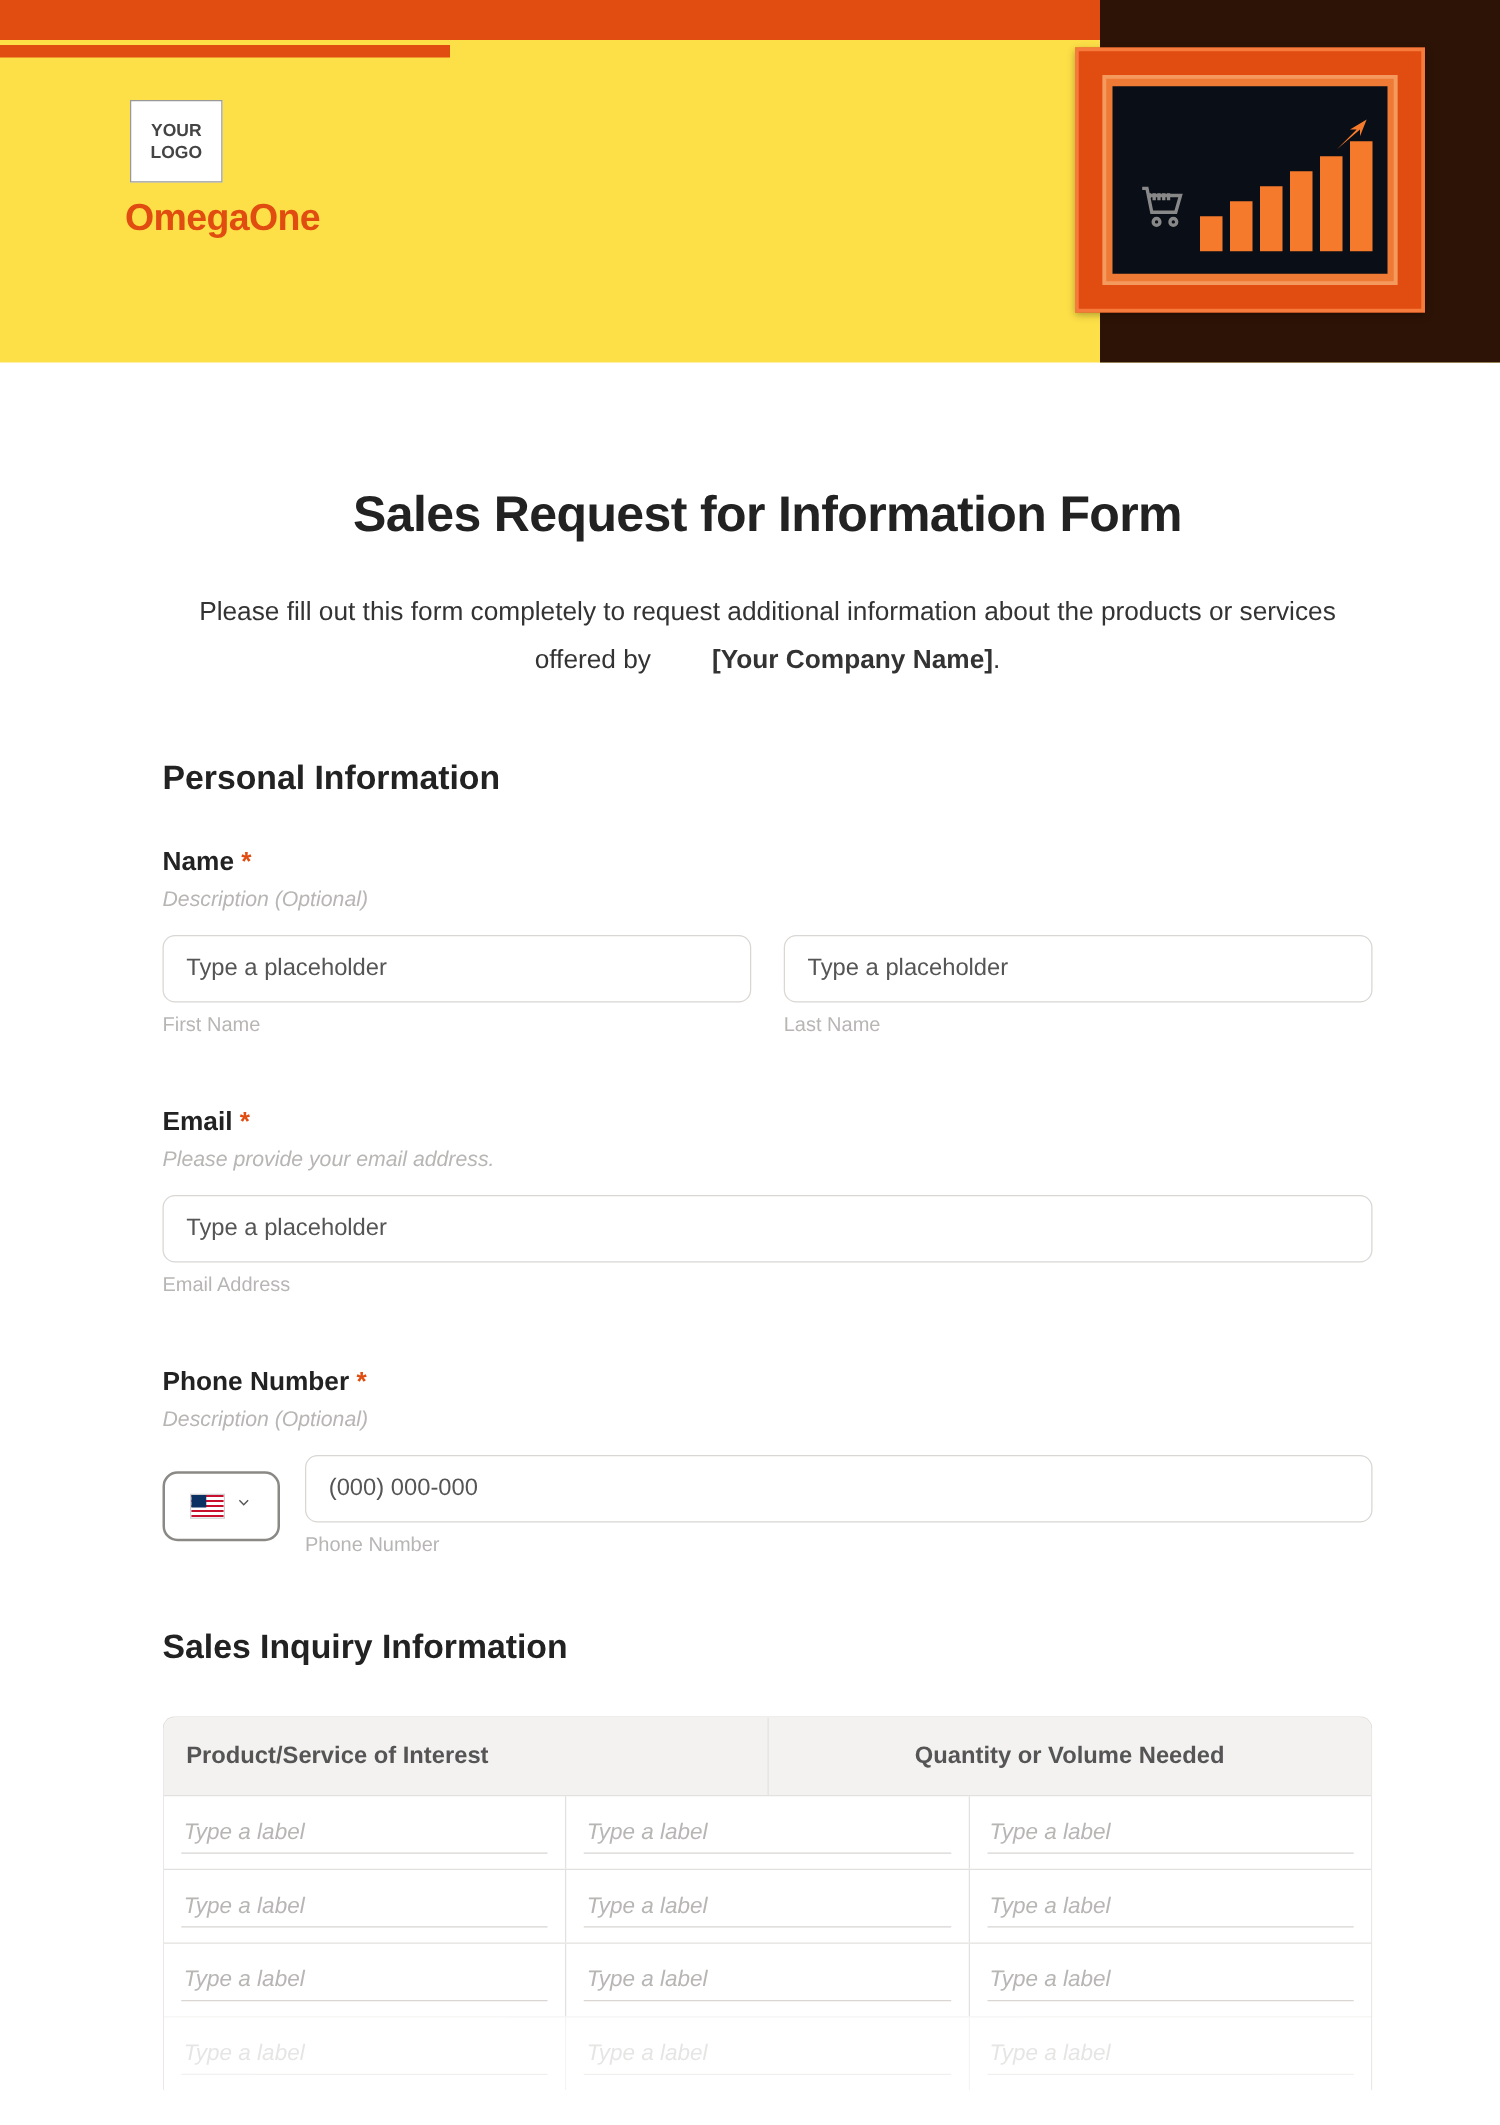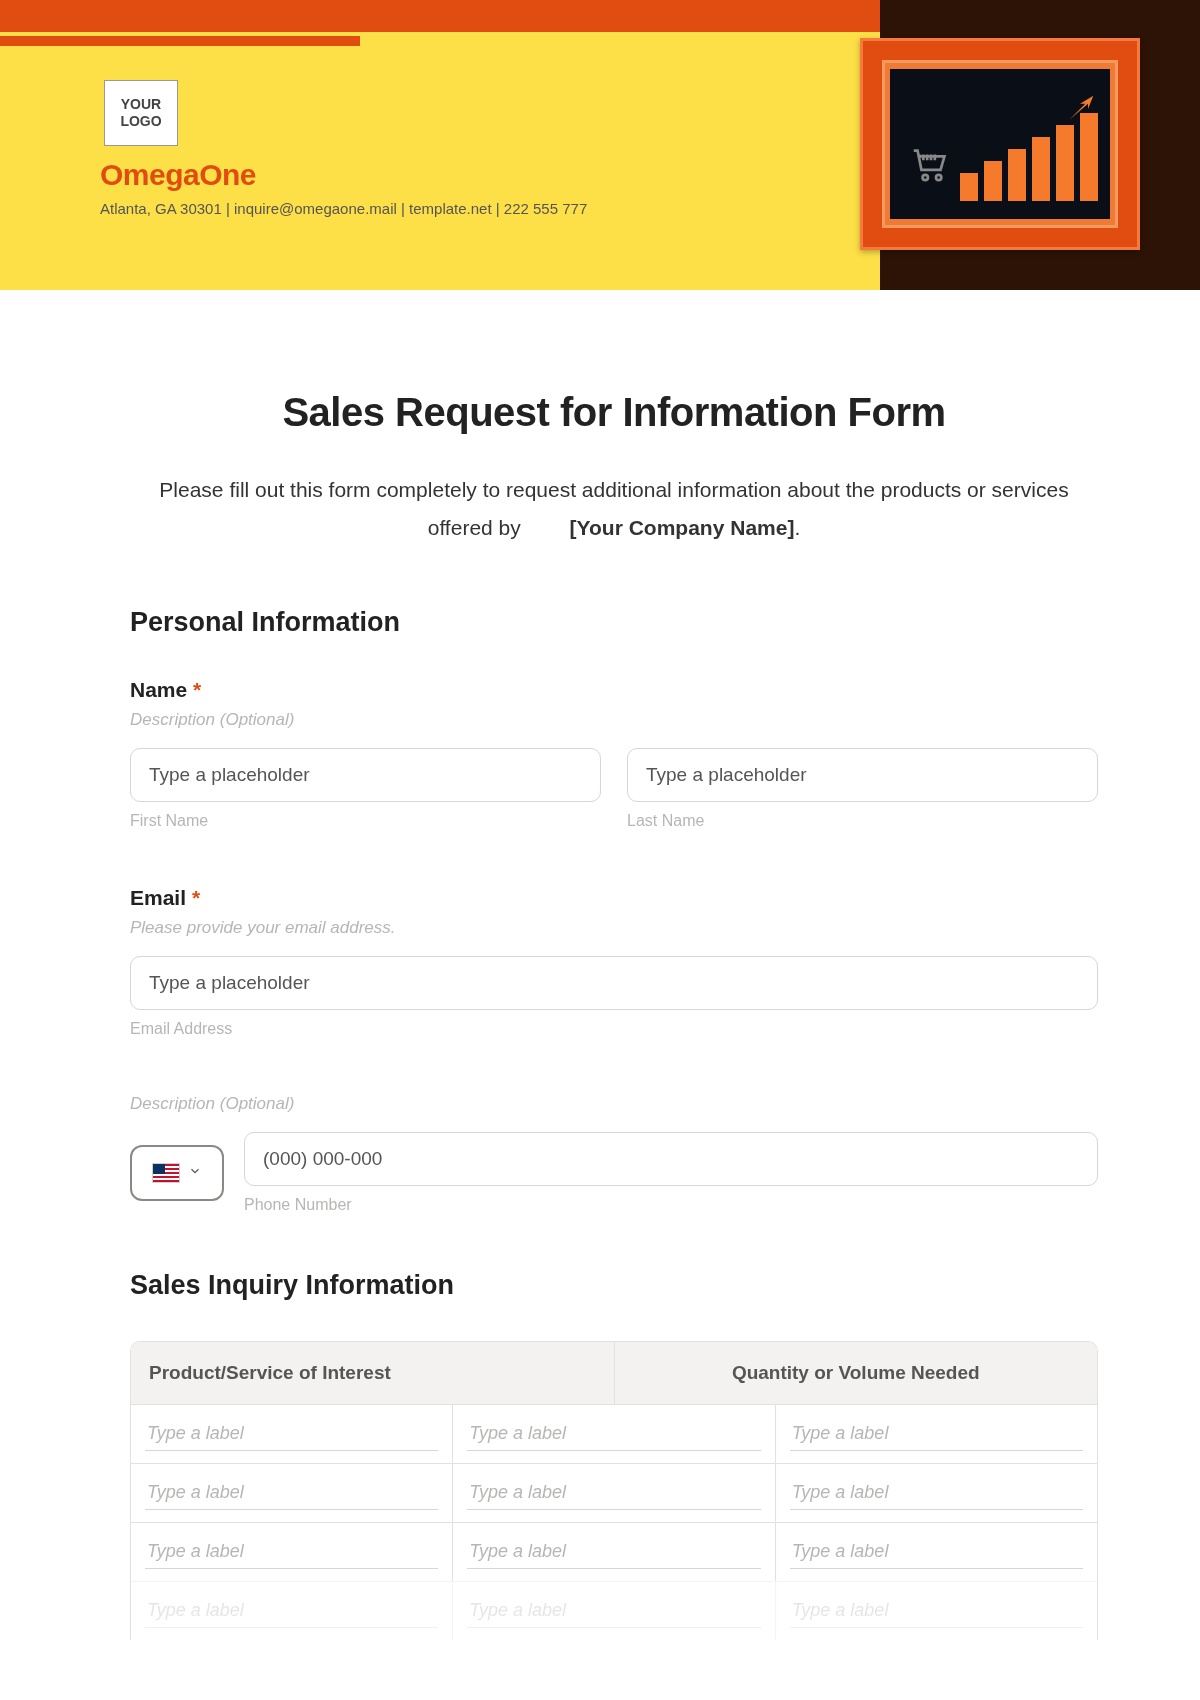--- a/index.html
+++ b/index.html
@@ -97,21 +97,20 @@
 
 <div class="page">
 
   <div class="banner">
     <div class="banner-top"></div>
     <div class="banner-accent"></div>
     <div class="banner-right"></div>
 
     <div class="logo-box">YOUR LOGO</div>
     <div class="company-name">OmegaOne</div>
-    <div class="company-info">Atlanta, GA 30301 | inquire@omegaone.mail | template.net | 222 555 777</div>
 
     <div class="hero-frame">
       <div class="hero-inner">
         <div class="hero-img">
           <div class="cart">
             <svg viewBox="0 0 24 24" fill="none" stroke="#888" stroke-width="1.4">
               <path d="M3 4h2l2 10h10l2-7H6"></path>
                 <circle cx="9" cy="18" r="1.4"></circle>
                 <circle cx="16" cy="18" r="1.4"></circle>
               <path d="M6 6v2M8 6v3M10 6v3M12 6v3M14 6v3"></path>
@@ -165,20 +164,24 @@
       <div class="field-label">
         <span>Email</span>
         <span class="req">*</span>
       </div>
       <div class="field-desc">Please provide your email address.</div>
       <input class="input" placeholder="Type a placeholder" style="">
       <div class="sublabel">Email Address</div>
     </div>
 
     <div class="field-block">
+      <div class="field-label">
+        <span>Phone Number</span>
+        <span class="req">*</span>
+      </div>
       <div class="field-desc">Description (Optional)</div>
       <div class="phone-row">
         <div class="cc-select">
           <span class="flag">
             <span class="stripes"></span>
               <span class="canton"></span>
           </span>
           <span class="chev">
             <svg viewBox="0 0 24 24" fill="none" stroke="#555" stroke-width="2">
                 <path d="M6 9l6 6 6-6"></path>

